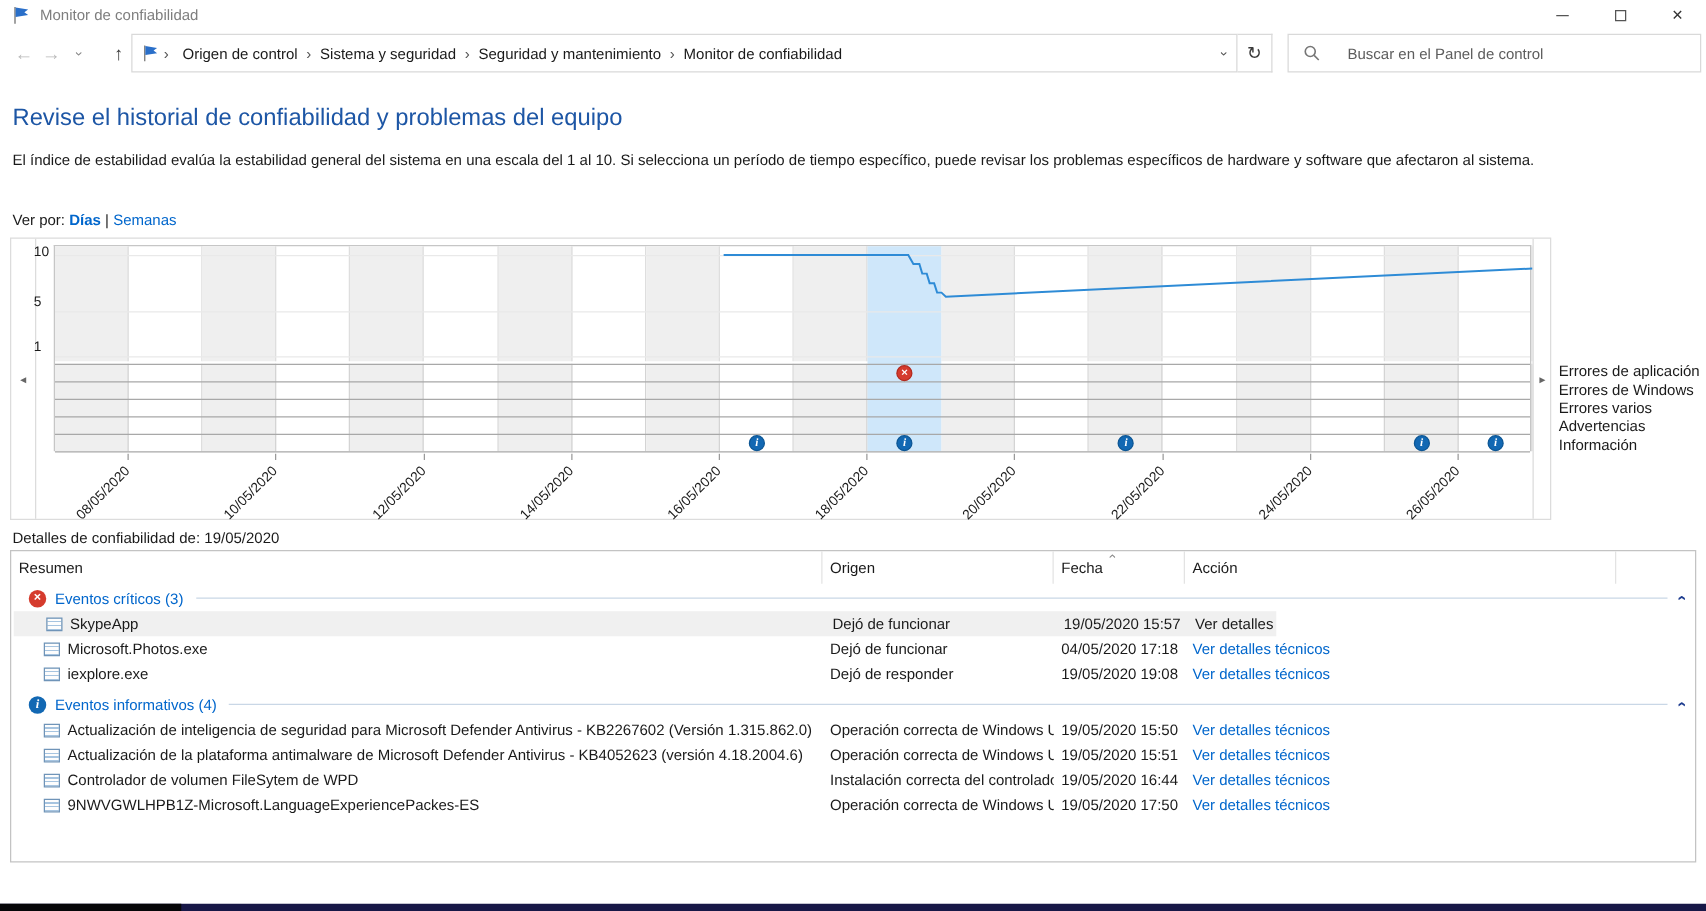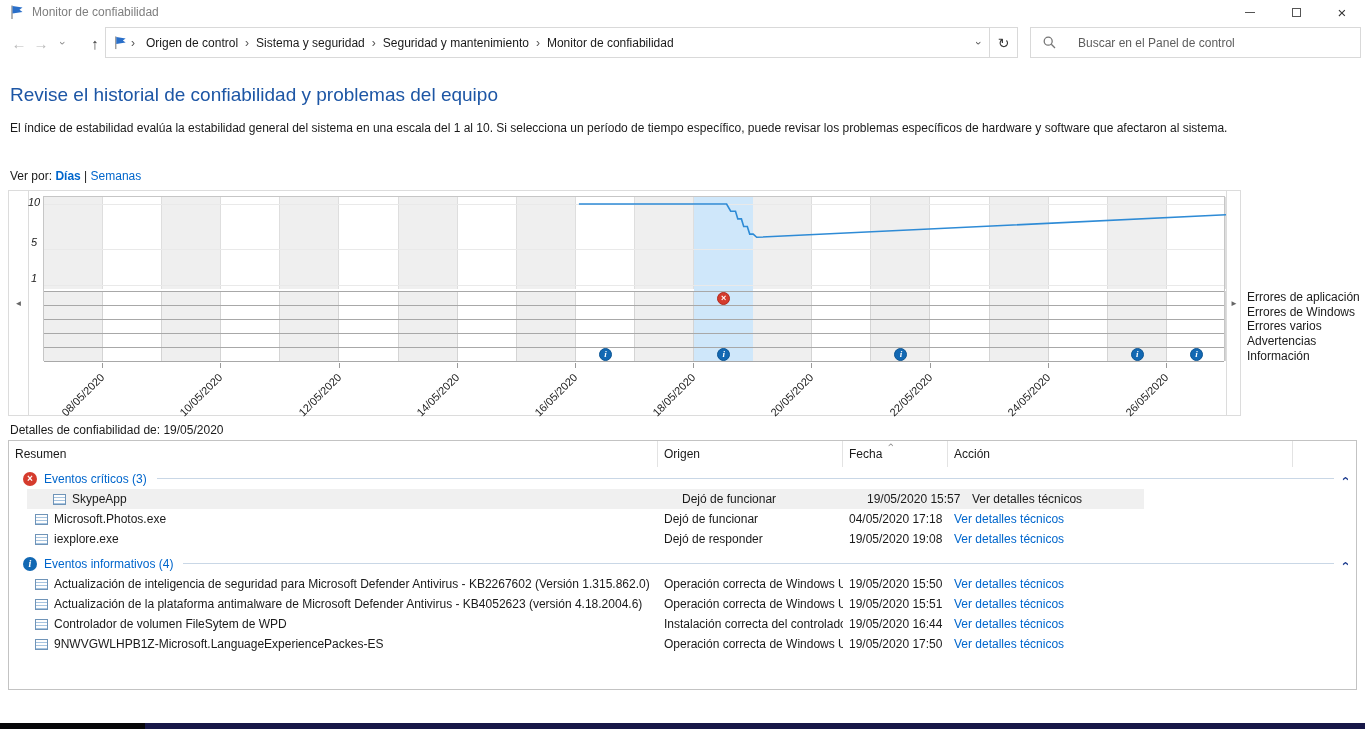--- a/index.html
+++ b/index.html
@@ -42,21 +42,21 @@
   .bluelink { color:#0066cc; text-decoration:none; cursor:pointer; }
   .viewbar .sel { font-weight:bold; }
   .lastupdate { position:absolute; right:132px; top:169px; font-size:12px; color:#1a1a1a;margin-top:22px; }
 
   
   .chart { position:absolute; left:8px; top:190px; width:1233px; height:226px; border:1px solid #dcdcdc; background:#fff; }
   .scrollstrip { position:absolute; top:0; height:224px; width:20px; }
   .scrollstrip.left { left:0; border-right:1px solid #dcdcdc; }
   .scrollstrip.right { left:1217px; border-left:1px solid #dcdcdc; width:15px; }
   .stripArrow { position:absolute; top:108px; width:100%; text-align:center; font-size:8px; color:#666; }
-  .ylab { position:absolute; width:14px; text-align:center; font-size:11px; color:#1a1a1a; left:18px;font-style:italic; }
+  .ylab { position:absolute; width:14px; text-align:left; font-size:11px; color:#1a1a1a; left:18px; }
   .plot { position:absolute; left:34px; top:5px; width:1182px; height:165px; border:1px solid #c6c6c6; border-bottom:none; background:#fff; }
   .colseg { position:absolute; }
   .colseg.up { top:0; height:92px; border-right:1px solid #dedede; }
   .colseg.low { top:94px; height:70px; border-right:1px solid #d4d4d4; }
   .colseg.shade { background:#efefef; }
   .day-sel { position:absolute; top:0; height:164px; background:#cfe7fa; z-index:1; }
   .glite { position:absolute; left:0; width:100%; height:1px; background:#e9e9e9; z-index:2; }
   .hline { position:absolute; left:0; width:100%; height:1px; background:#a8a8a8; z-index:2; }
   .trend { position:absolute; left:0; top:0; z-index:3; }
   .marker { position:absolute; width:13px; height:13px; border-radius:50%; color:#fff; font-size:9px; font-weight:bold; display:flex; align-items:center; justify-content:center; z-index:4; }
@@ -75,21 +75,21 @@
   .group { margin-top:1px; }
   .group.second { margin-top:4px; }
   .ghead { height:21px; display:flex; align-items:center; padding-left:14px; }
   .ghead .glabel { color:#0066cc; margin-left:7px; white-space:nowrap; }
   .ghead .grule { flex:1; height:1px; background:#c9d7e6; margin:0 8px 0 10px; }
   .gchev { color:#1d3c8f; font-weight:bold; font-size:13px; transform:rotate(-90deg); margin-right:10px; }
   .circicon { width:14px; height:14px; border-radius:50%; color:#fff; font-size:10px; font-weight:bold; display:flex; align-items:center; justify-content:center; flex:none; }
   .circicon.err { background:#d53b2d; }
   .circicon.inf { background:#1268b3; font-family:"Liberation Serif",serif; font-style:italic; }
   .trow { position:relative; height:20px; display:grid; grid-template-columns:649px 185px 105px 1fr; align-items:center; }
-  .trow.sel { background:#f0f0f0; width:1117px; margin-left:18px; }
+  .trow.sel { background:#f0f0f0; width:1010px; margin-left:2px; }
   .srccell { display:flex; align-items:center; padding-left:26px; overflow:hidden; white-space:nowrap; }
   .appicon { width:13px; height:11px; border:1px solid #6f94b8; background:repeating-linear-gradient(180deg,#fdfdfd 0 2px,#a6c4e0 2px 3px); flex:none; margin-right:6px; }
   .cell { padding-left:6px; white-space:nowrap; overflow:hidden; }
   .actlink { color:#0066cc; cursor:pointer; }
   .trow.sel .actlink { color:#1a1a1a; }
 
   
   .footer { position:absolute; left:0; top:690px; width:1365px; height:33px; background:#f0f0f0; border-top:1px solid #e2e2e2; display:flex; align-items:center; }
   .saveicon { position:relative; width:13px; height:14px; margin-left:14px; flex:none; }
   .saveicon .pg { position:absolute; width:9px; height:11px; border:1px solid #8a9aa8; background:#fff; }

